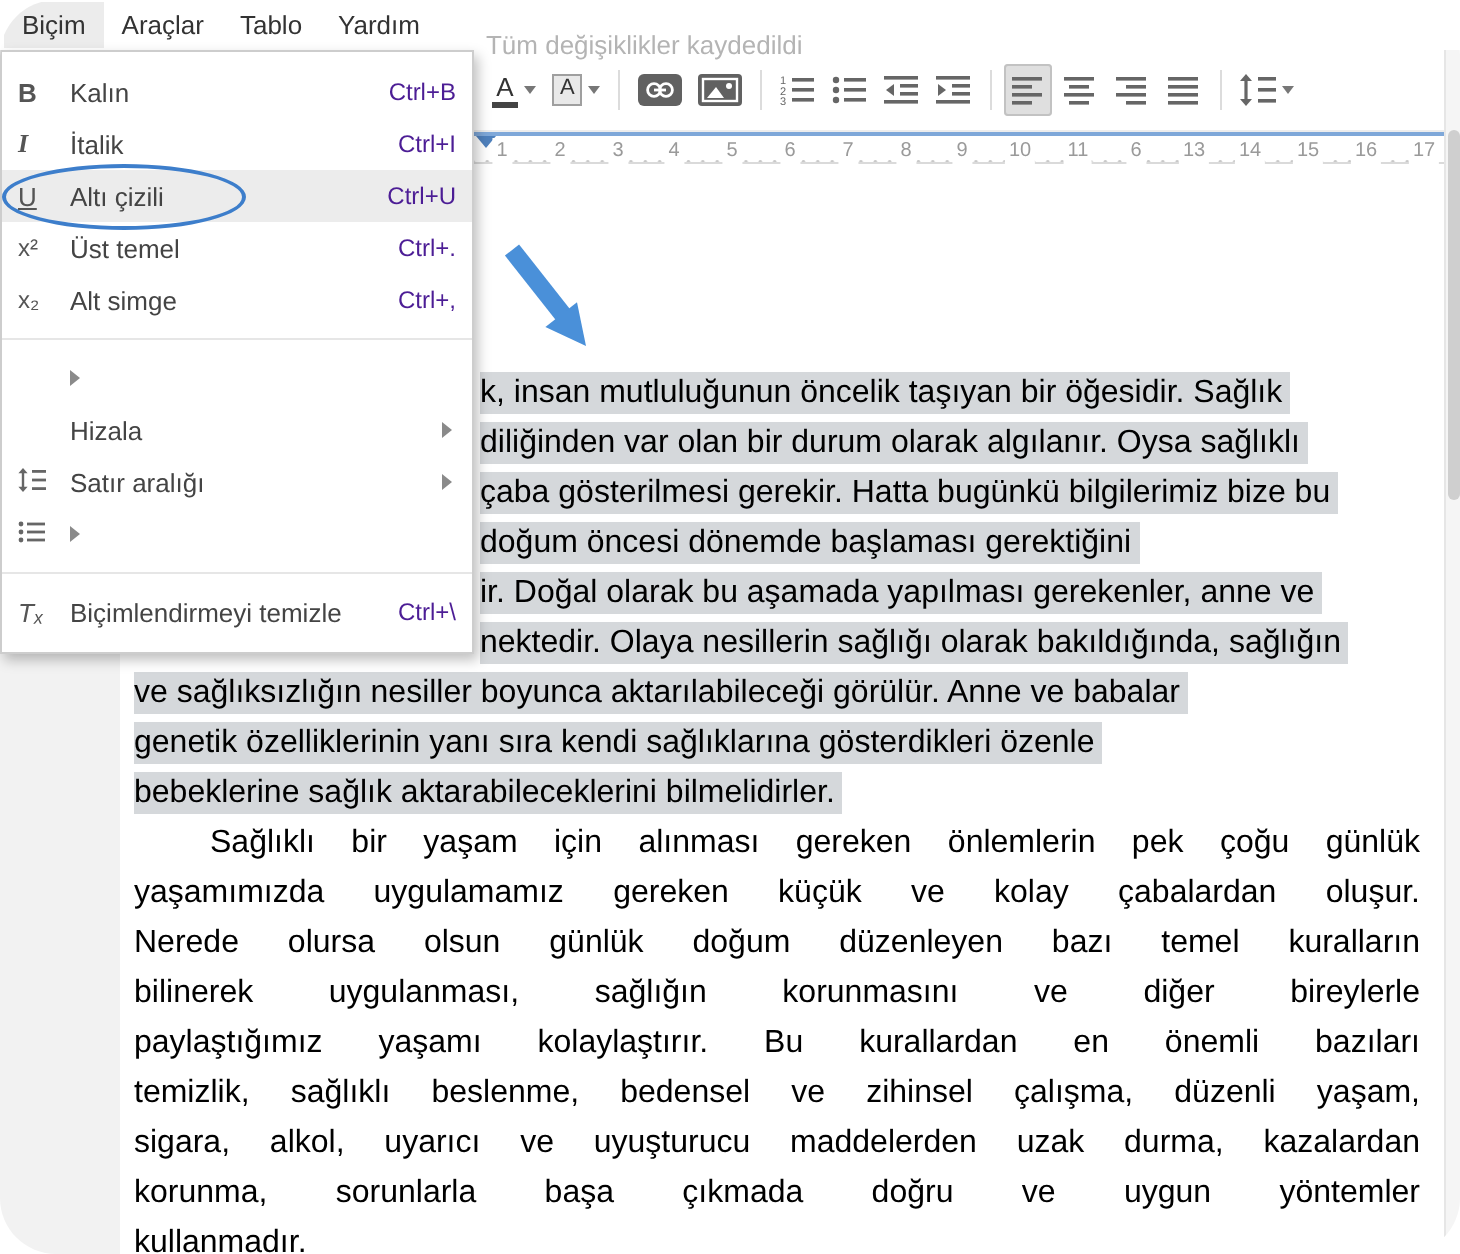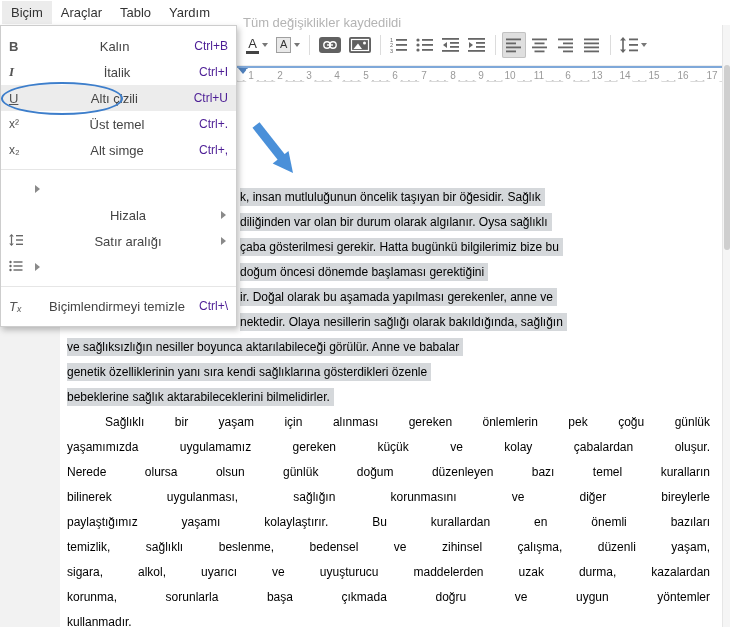--- a/index.html
+++ b/index.html
@@ -1,18 +1,18 @@
 <!DOCTYPE html>
 <html><head>
 <meta charset="utf-8">
 <style>
   * { margin:0; padding:0; box-sizing:border-box; }
   html,body { width:730px; height:627px; overflow:hidden; background:#fff;
               font-family:"Liberation Sans", sans-serif; }
-  #stage { position:relative; width:730px; height:627px; background:#fff; overflow:hidden; }
+  #stage { position:relative; width:730px; height:627px; background:#fff; overflow:hidden;border-radius:28px; }
 
   
   .menubar { position:absolute; left:0; top:0; width:730px; height:25px; background:#fff;
              display:flex; align-items:center; padding-left:2px; z-index:8; }
   .mb-item { font-size:13px; color:#333; padding:4px 9px; cursor:default; }
   .mb-item.open { background:#ececec; }
   .mb-status { font-size:13px; color:#b4b4b4; margin-left:24px; white-space:nowrap;margin-top:20px; }
 
   
   .toolbar { position:absolute; left:237px; top:25px; width:485px; height:41px; background:#fff;
@@ -37,21 +37,21 @@
            background-size:7.2px 18px; background-position:3px 4px; }
   .ruler-num { position:absolute; top:1px; transform:translateX(-50%); font-size:10px;
                color:#9a9a9a; background:#fff; padding:0 2px; line-height:13px; }
   .ruler-marker { position:absolute; left:1px; top:0; width:0; height:0;
                   border-left:5px solid transparent; border-right:5px solid transparent;
                   border-top:6px solid #4f81bd; }
 
   
   .canvas-strip { position:absolute; left:0; top:25px; width:60px; height:602px; background:#f2f2f2; z-index:0; }
   .page { position:absolute; left:60px; top:83px; width:662px; height:544px; background:#fff; z-index:0; }
-  .doc-line { position:absolute; font-size:12px; line-height:20px; color:#000;
+  .doc-line { position:absolute; font-size:16px; line-height:20px; color:#000;
               white-space:nowrap; z-index:1; cursor:text; }
   .doc-line .hl { background:#d5d8db; padding:2px 4px 2px 0; }
   .doc-line.just { white-space:normal; width:643px; text-align:justify; text-align-last:justify; }
 
   
   .scrollbar { position:absolute; right:0; top:25px; width:8px; height:602px; background:#f5f5f5;
                border-left:1px solid #e6e6e6; z-index:4; }
   .scroll-thumb { position:absolute; left:1px; top:40px; width:6px; height:185px; background:#cfcfcf;
                   border-radius:3px; }
 
@@ -62,21 +62,21 @@
   .menu-item { height:26px; display:flex; align-items:center; padding:0 8px; font-size:13px;
                color:#444; cursor:default; }
   .menu-item.hover { background:#ececec; }
   .mi-icon { width:26px; flex:none; font-size:13px; color:#555; }
   .mi-icon.b { font-weight:bold; }
   .mi-icon.i { font-style:italic; font-family:"Liberation Serif", serif; font-weight:bold; }
   .mi-icon.u { text-decoration:underline; }
   .mi-icon.strike { text-decoration:line-through; font-size:10px; }
   .mi-icon.supsub { font-size:12px; }
   .mi-icon.clearfmt { font-style:italic; font-size:13px; }
-  .mi-label { flex:1; white-space:nowrap;text-align:center; }
+  .mi-label { flex:1; white-space:nowrap; }
   .mi-shortcut { color:#4c1d95; font-size:12px; white-space:nowrap; }
   .mi-sub { width:0; height:0; border-top:4px solid transparent; border-bottom:4px solid transparent;
             border-left:5px solid #8a8a8a; margin-right:2px; }
   .menu-sep { height:1px; background:#e6e6e6; margin:6px 0; }
 
   
   .circle-anno { position:absolute; left:1px; top:82px; width:122px; height:33px;
                  border:2px solid #3d7ecb; border-radius:50%; z-index:20; pointer-events:none; }
   .arrow-anno { position:absolute; left:246px; top:118px; z-index:6; pointer-events:none; }
 </style>

